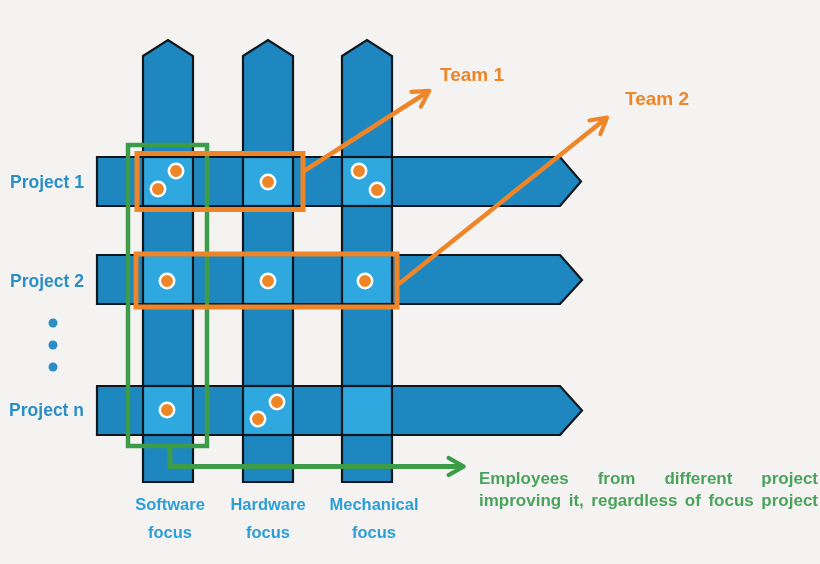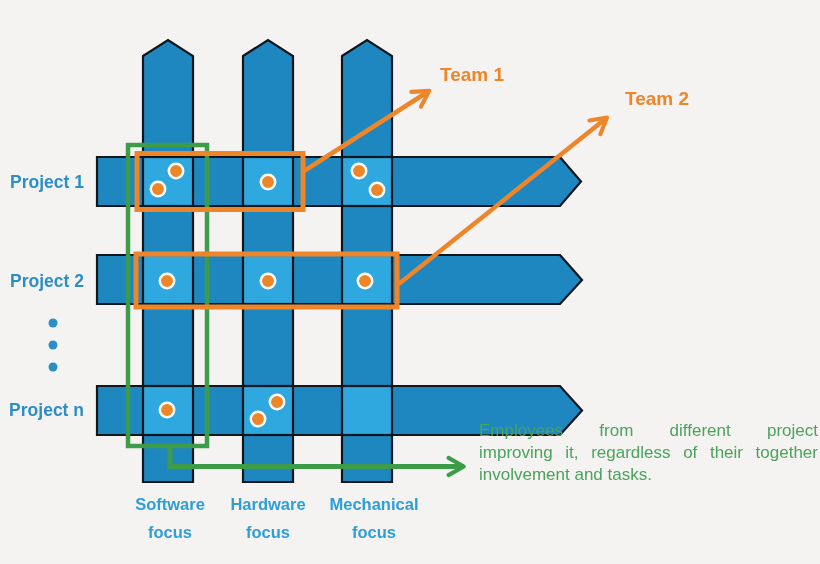--- a/index.html
+++ b/index.html
@@ -42,25 +42,25 @@
   .team-label {
     fill: var(--orange);
     font-size: 19px;
     font-weight: 700;
     font-family: "Liberation Sans", sans-serif;
   }
 
   #note {
     position: absolute;
     left: 479px;
-    top: 420px;
+    top: 468px;
     width: 339px;
     color: var(--text_green);
     font-size: 17px;
-    font-weight: 400;
+    font-weight: 700;
     line-height: 22.2px;
   }
   .note-line { text-align: justify; text-align-last: justify; white-space: nowrap; }
   .note-line.last { text-align-last: left; }
 </style>
 </head>
 <body>
 
 <div id="stage">
   <svg width="820" height="564" viewBox="0 0 820 564">
@@ -127,16 +127,15 @@
     <text class="column-label" x="268" y="538">focus</text>
     <text class="column-label" x="374" y="510">Mechanical</text>
     <text class="column-label" x="374" y="538">focus</text>
 
     <text class="team-label" x="440" y="81">Team 1</text>
     <text class="team-label" x="625" y="105">Team 2</text>
   </svg>
 
   <div id="note">
     <div class="note-line">Employees from different project</div>
-    <div class="note-line">improving it, regardless of their together</div>
-    <div class="note-line last">involvement and tasks.</div>
+    <div class="note-line">improving it, regardless of focus project</div>
   </div>
 </div>
 
 </body></html>

